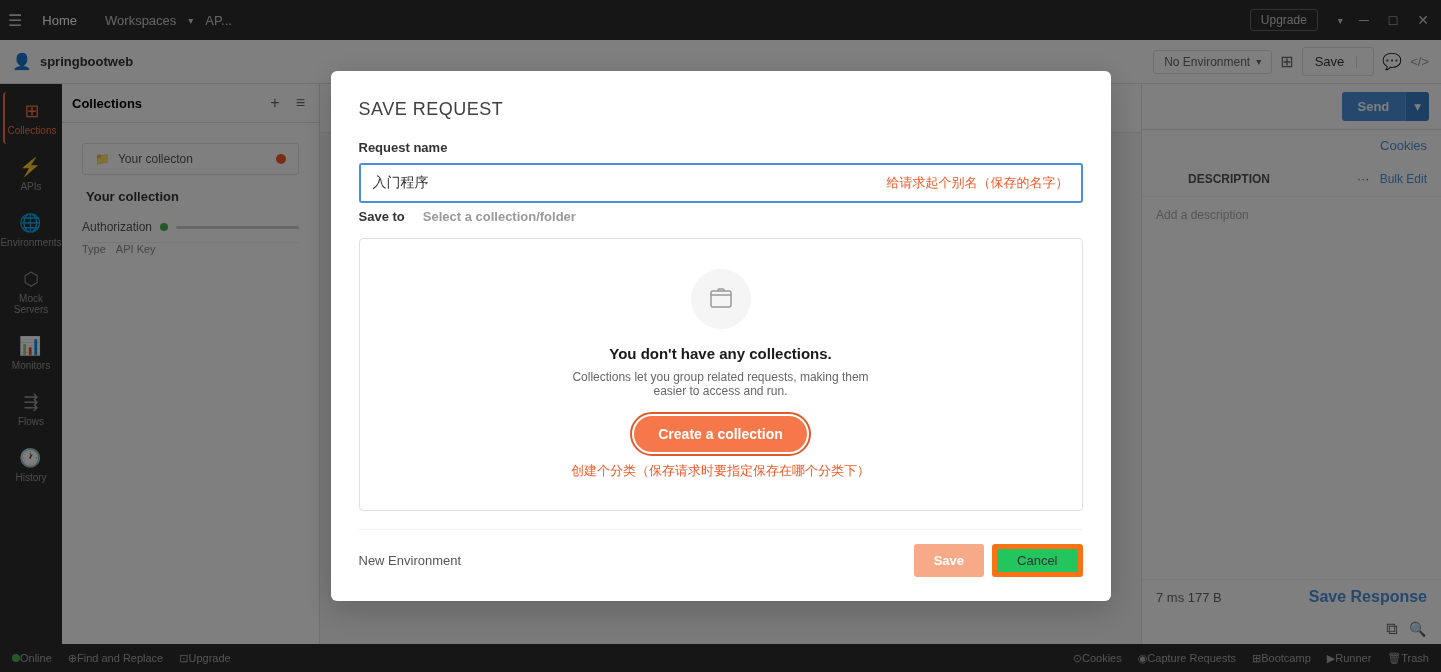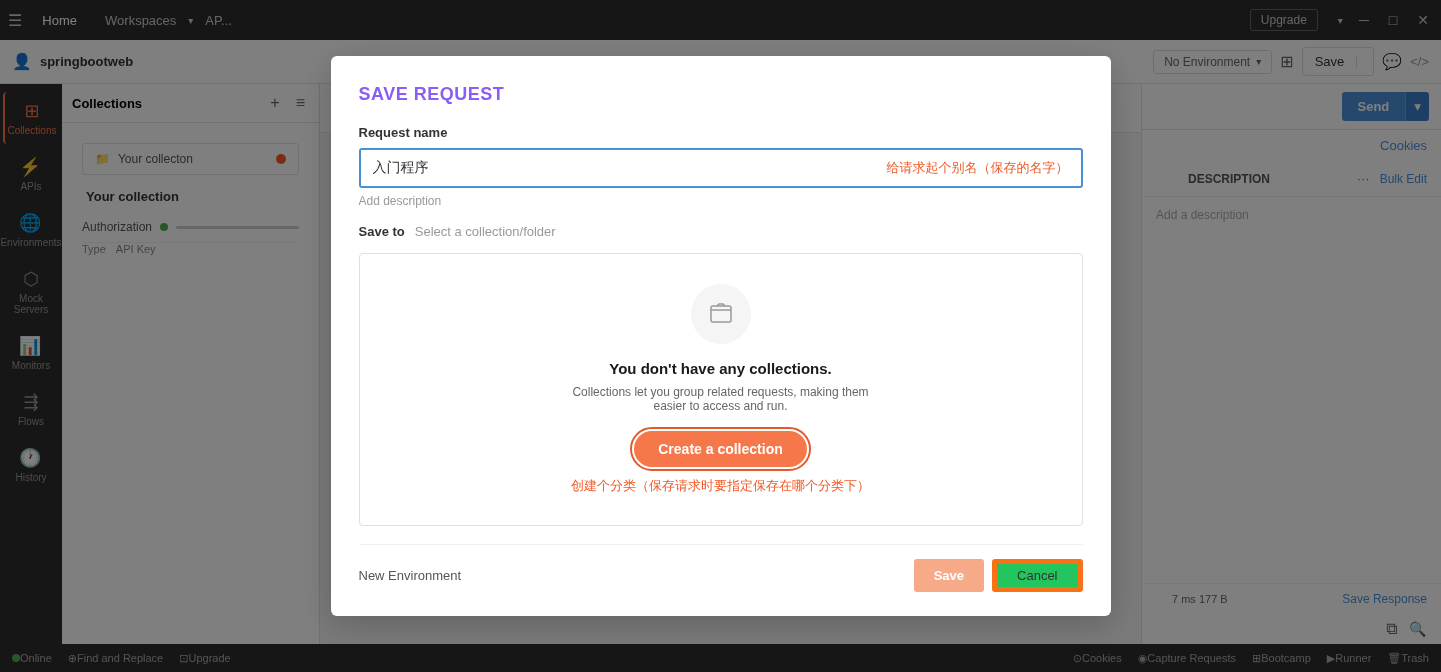--- a/index.html
+++ b/index.html
@@ -48,29 +48,29 @@
 
     
     .bottombar { height: 28px; background: #2c2c2c; display: flex; align-items: center; padding: 0 12px; gap: 16px; color: #aaa; font-size: 11px; flex-shrink: 0; }
     .bottombar-item { display: flex; align-items: center; cursor: pointer; }
     .bottombar-spacer { flex: 1; }
     .bottombar-right { display: flex; gap: 16px; }
 
     
     .modal-overlay { position: fixed; top: 0; left: 0; width: 1441px; height: 672px; background: rgba(0,0,0,0.5); display: flex; align-items: center; justify-content: center; z-index: 100; }
     .modal { background: #fff; border-radius: 6px; width: 780px; padding: 28px 28px 24px; box-shadow: 0 8px 32px rgba(0,0,0,0.2); }
-    .modal-title { font-size: 18px; font-weight: 700; margin-bottom: 20px; color: #8b5cf6; text-transform: uppercase; letter-spacing: 0.5px; }
+    .modal-title { font-size: 18px; font-weight: 400; margin-bottom: 20px; color: #404040; text-transform: uppercase; letter-spacing: 0.5px; }
     .modal-label { font-size: 13px; font-weight: 600; margin-bottom: 8px; color: #333; }
     .modal-input-row { display: flex; align-items: center; border: 2px solid #4a90d9; border-radius: 3px; overflow: hidden; margin-bottom: 6px; }
     .modal-input { flex: 1; border: none; outline: none; padding: 10px 12px; font-size: 14px; color: #333; }
     .modal-input-annotation { color: #f05a28; font-size: 13px; padding-right: 12px; font-weight: 500; }
     .modal-add-desc { font-size: 12px; color: #999; cursor: pointer; margin-bottom: 16px; }
-    .save-to-row { display: flex; align-items: center; gap: 10px; margin-bottom: 14px; }
+    .save-to-row { display: flex; align-items: center; gap: 18px; margin-bottom: 14px; }
     .save-to-label { font-size: 13px; font-weight: 600; color: #333; }
-    .save-to-select { flex: 1; color: #999; font-size: 13px; }
+    .save-to-select { flex: 1; color: #999; font-size: 13px; font-weight: bold; }
     
     .collections-empty { border: 1px solid #e0e0e0; border-radius: 4px; padding: 30px 20px; display: flex; flex-direction: column; align-items: center; justify-content: center; min-height: 260px; }
     .empty-icon { width: 60px; height: 60px; border-radius: 50%; background: #f5f5f5; display: flex; align-items: center; justify-content: center; margin-bottom: 16px; }
     .empty-title { font-size: 15px; font-weight: 700; margin-bottom: 8px; color: #1a1a1a; }
     .empty-desc { font-size: 12px; color: #666; text-align: center; margin-bottom: 18px; max-width: 320px; }
     .create-collection-modal-btn { background: #f6784a; color: #fff; border: none; padding: 10px 24px; border-radius: 20px; cursor: pointer; font-size: 14px; font-weight: 600; outline: 2px solid #e05a2a; outline-offset: 2px; }
     .annotation-chinese { color: #f05a28; font-size: 13px; margin-top: 10px; font-weight: 500; }
 
     
     .modal-footer { display: flex; align-items: center; justify-content: space-between; margin-top: 18px; padding-top: 14px; border-top: 1px solid #f0f0f0; }
@@ -207,23 +207,23 @@
         <div style="display:flex;gap:10px;align-items:center;">
           <span style="color:#666;cursor:pointer;">···</span>
           <span style="color:#4a90d9;font-size:12px;cursor:pointer;">Bulk Edit</span>
         </div>
       </div>
       <div style="padding:10px 14px;">
         <span style="font-size:12px;color:#aaa;">Add a description</span>
       </div>
       <div style="flex:1;"></div>
       <div style="padding:8px 14px;border-top:1px solid #f0f0f0;display:flex;align-items:center;justify-content:space-between;">
-        <span style="font-size:11px;color:#666;margin-left:16px;">7 ms  177 B</span>
+        <span style="font-size:13px;color:#666;">7 ms  177 B</span>
         <div style="display:flex;gap:8px;">
-          <span style="color:#4a90d9;font-size:12px;cursor:pointer;">Save Response</span>
+          <span style="color:#4a90d9;font-size:16px;cursor:pointer;font-weight:bold;">Save Response</span>
         </div>
       </div>
       <div style="padding:6px 14px;display:flex;gap:12px;justify-content:flex-end;">
         <button style="background:none;border:none;cursor:pointer;color:#666;font-size:16px;">⧉</button>
         <button style="background:none;border:none;cursor:pointer;color:#666;font-size:14px;">🔍</button>
       </div>
     </div>
 
   </div>
 
@@ -270,21 +270,20 @@
 <div class="modal-overlay">
   <div class="modal">
     <div class="modal-title">SAVE REQUEST</div>
 
     <div class="modal-label">Request name</div>
     <div class="modal-input-row">
       <input class="modal-input" type="text" value="入门程序" style="">
       <span class="modal-input-annotation">给请求起个别名（保存的名字）</span>
     </div>
 
-    <div class="modal-add-desc">Add description</div>
 
     <div class="save-to-row">
       <span class="save-to-label">Save to</span>
       <span class="save-to-select">Select a collection/folder</span>
     </div>
 
     <div class="collections-empty">
       <div class="empty-icon">
         <svg width="28" height="28" viewBox="0 0 28 28" fill="none">
           <rect x="4" y="6" width="20" height="16" rx="2" stroke="#999" stroke-width="1.5" fill="none"></rect>

